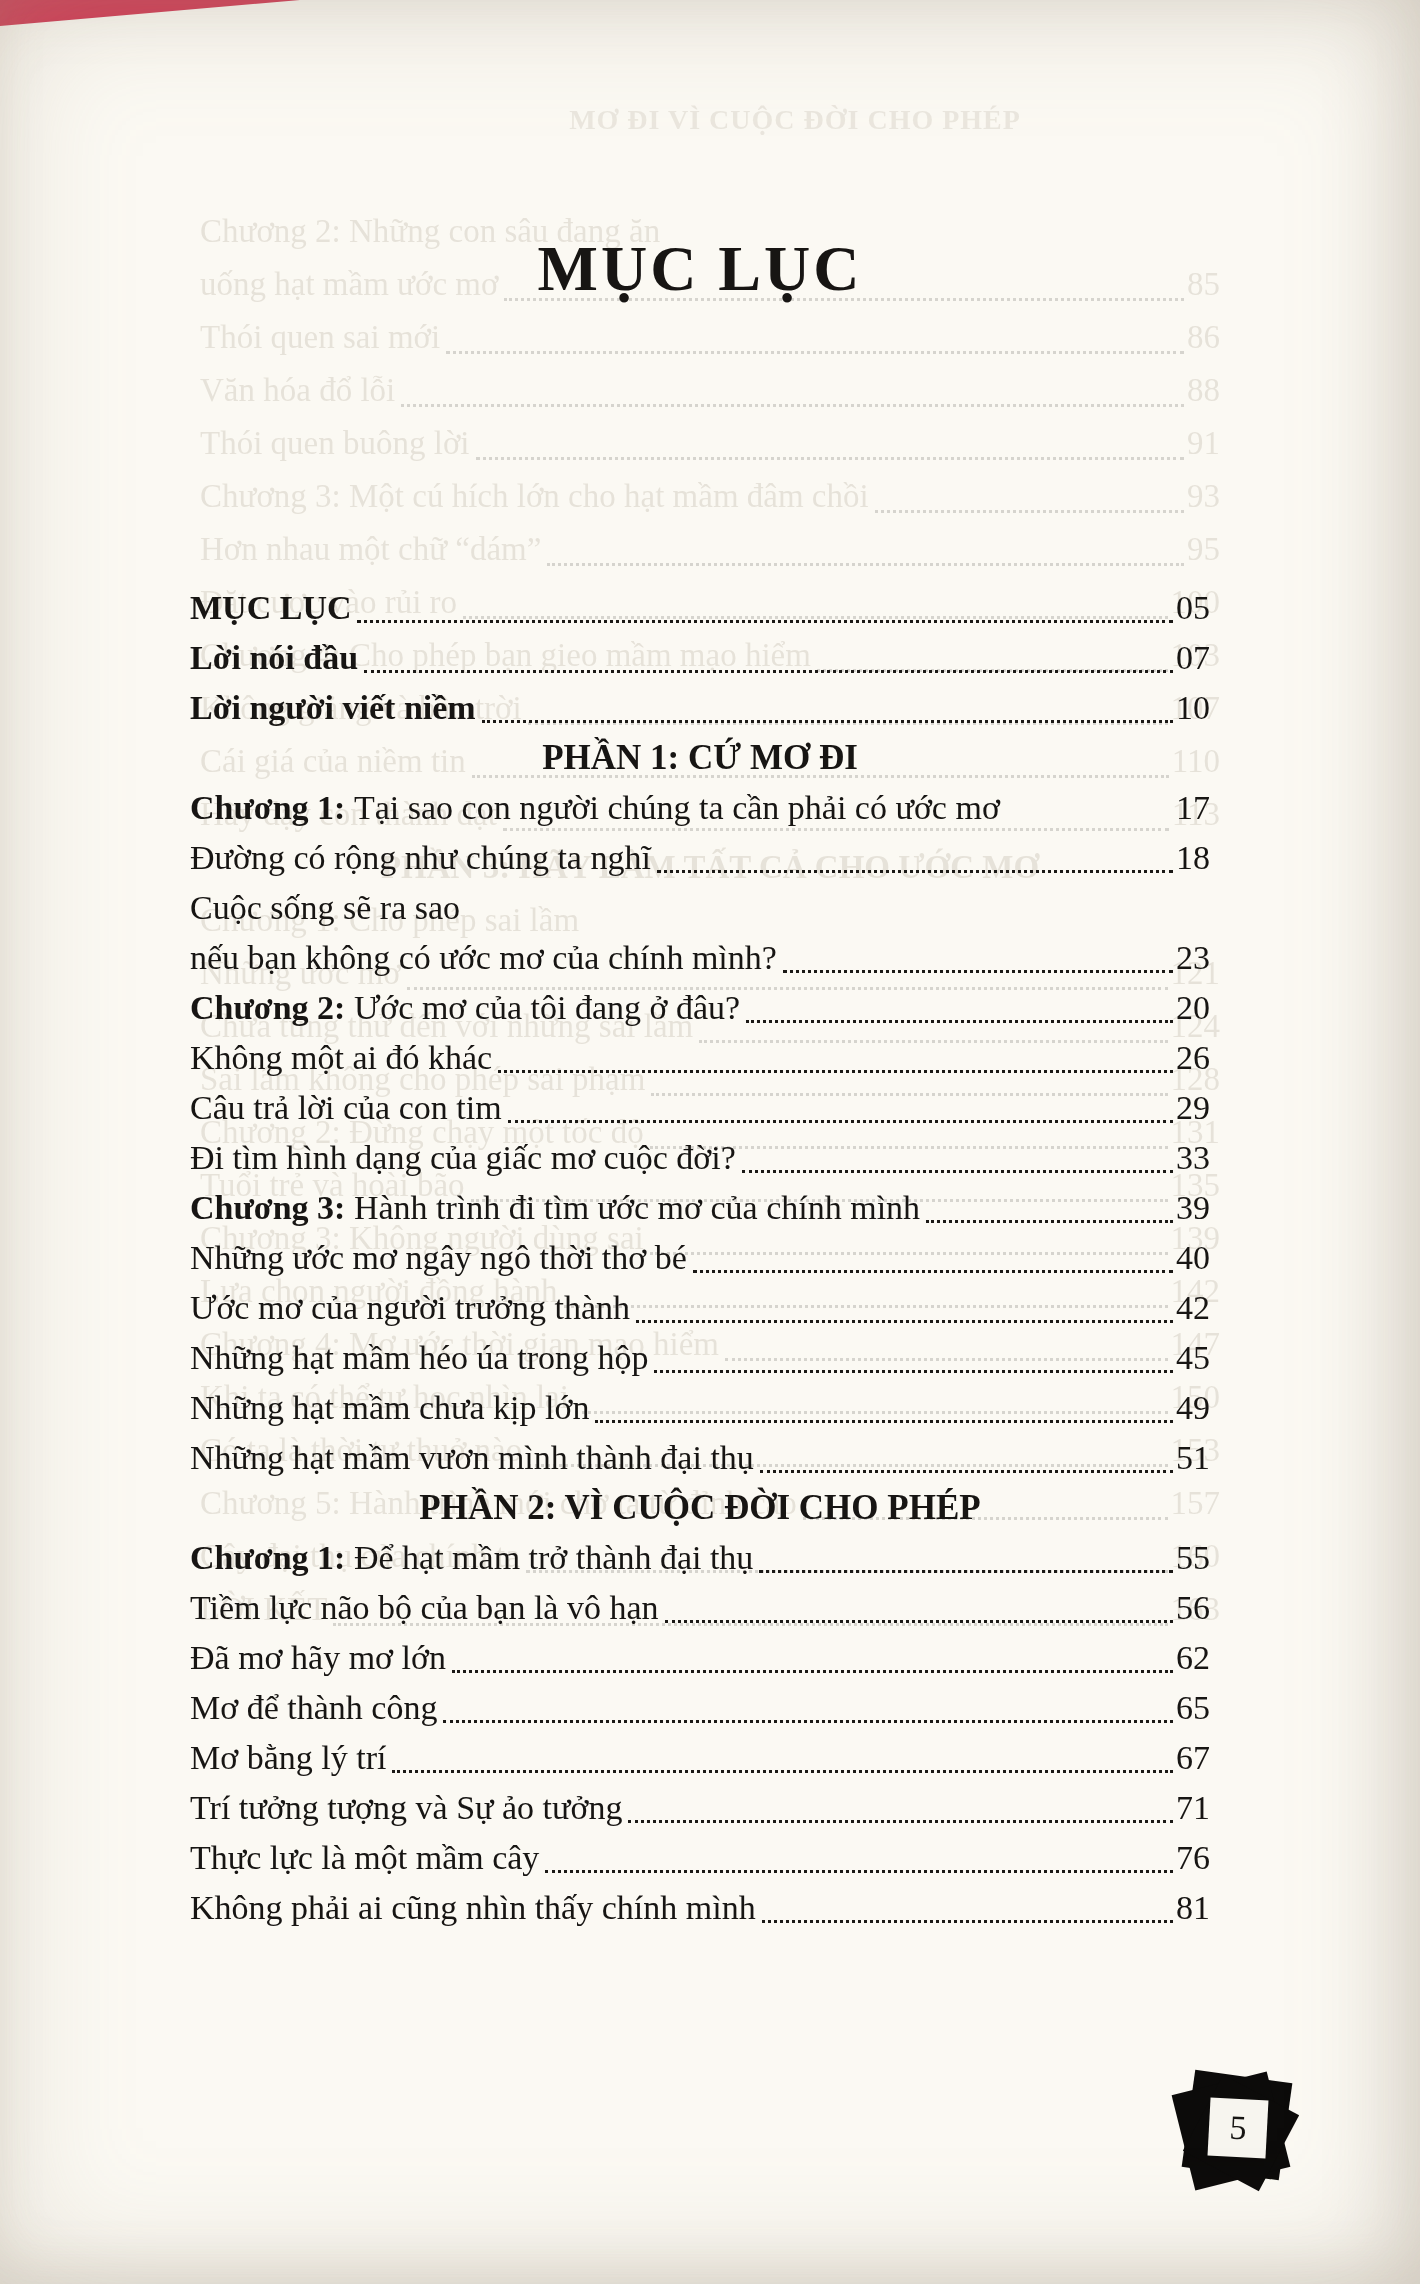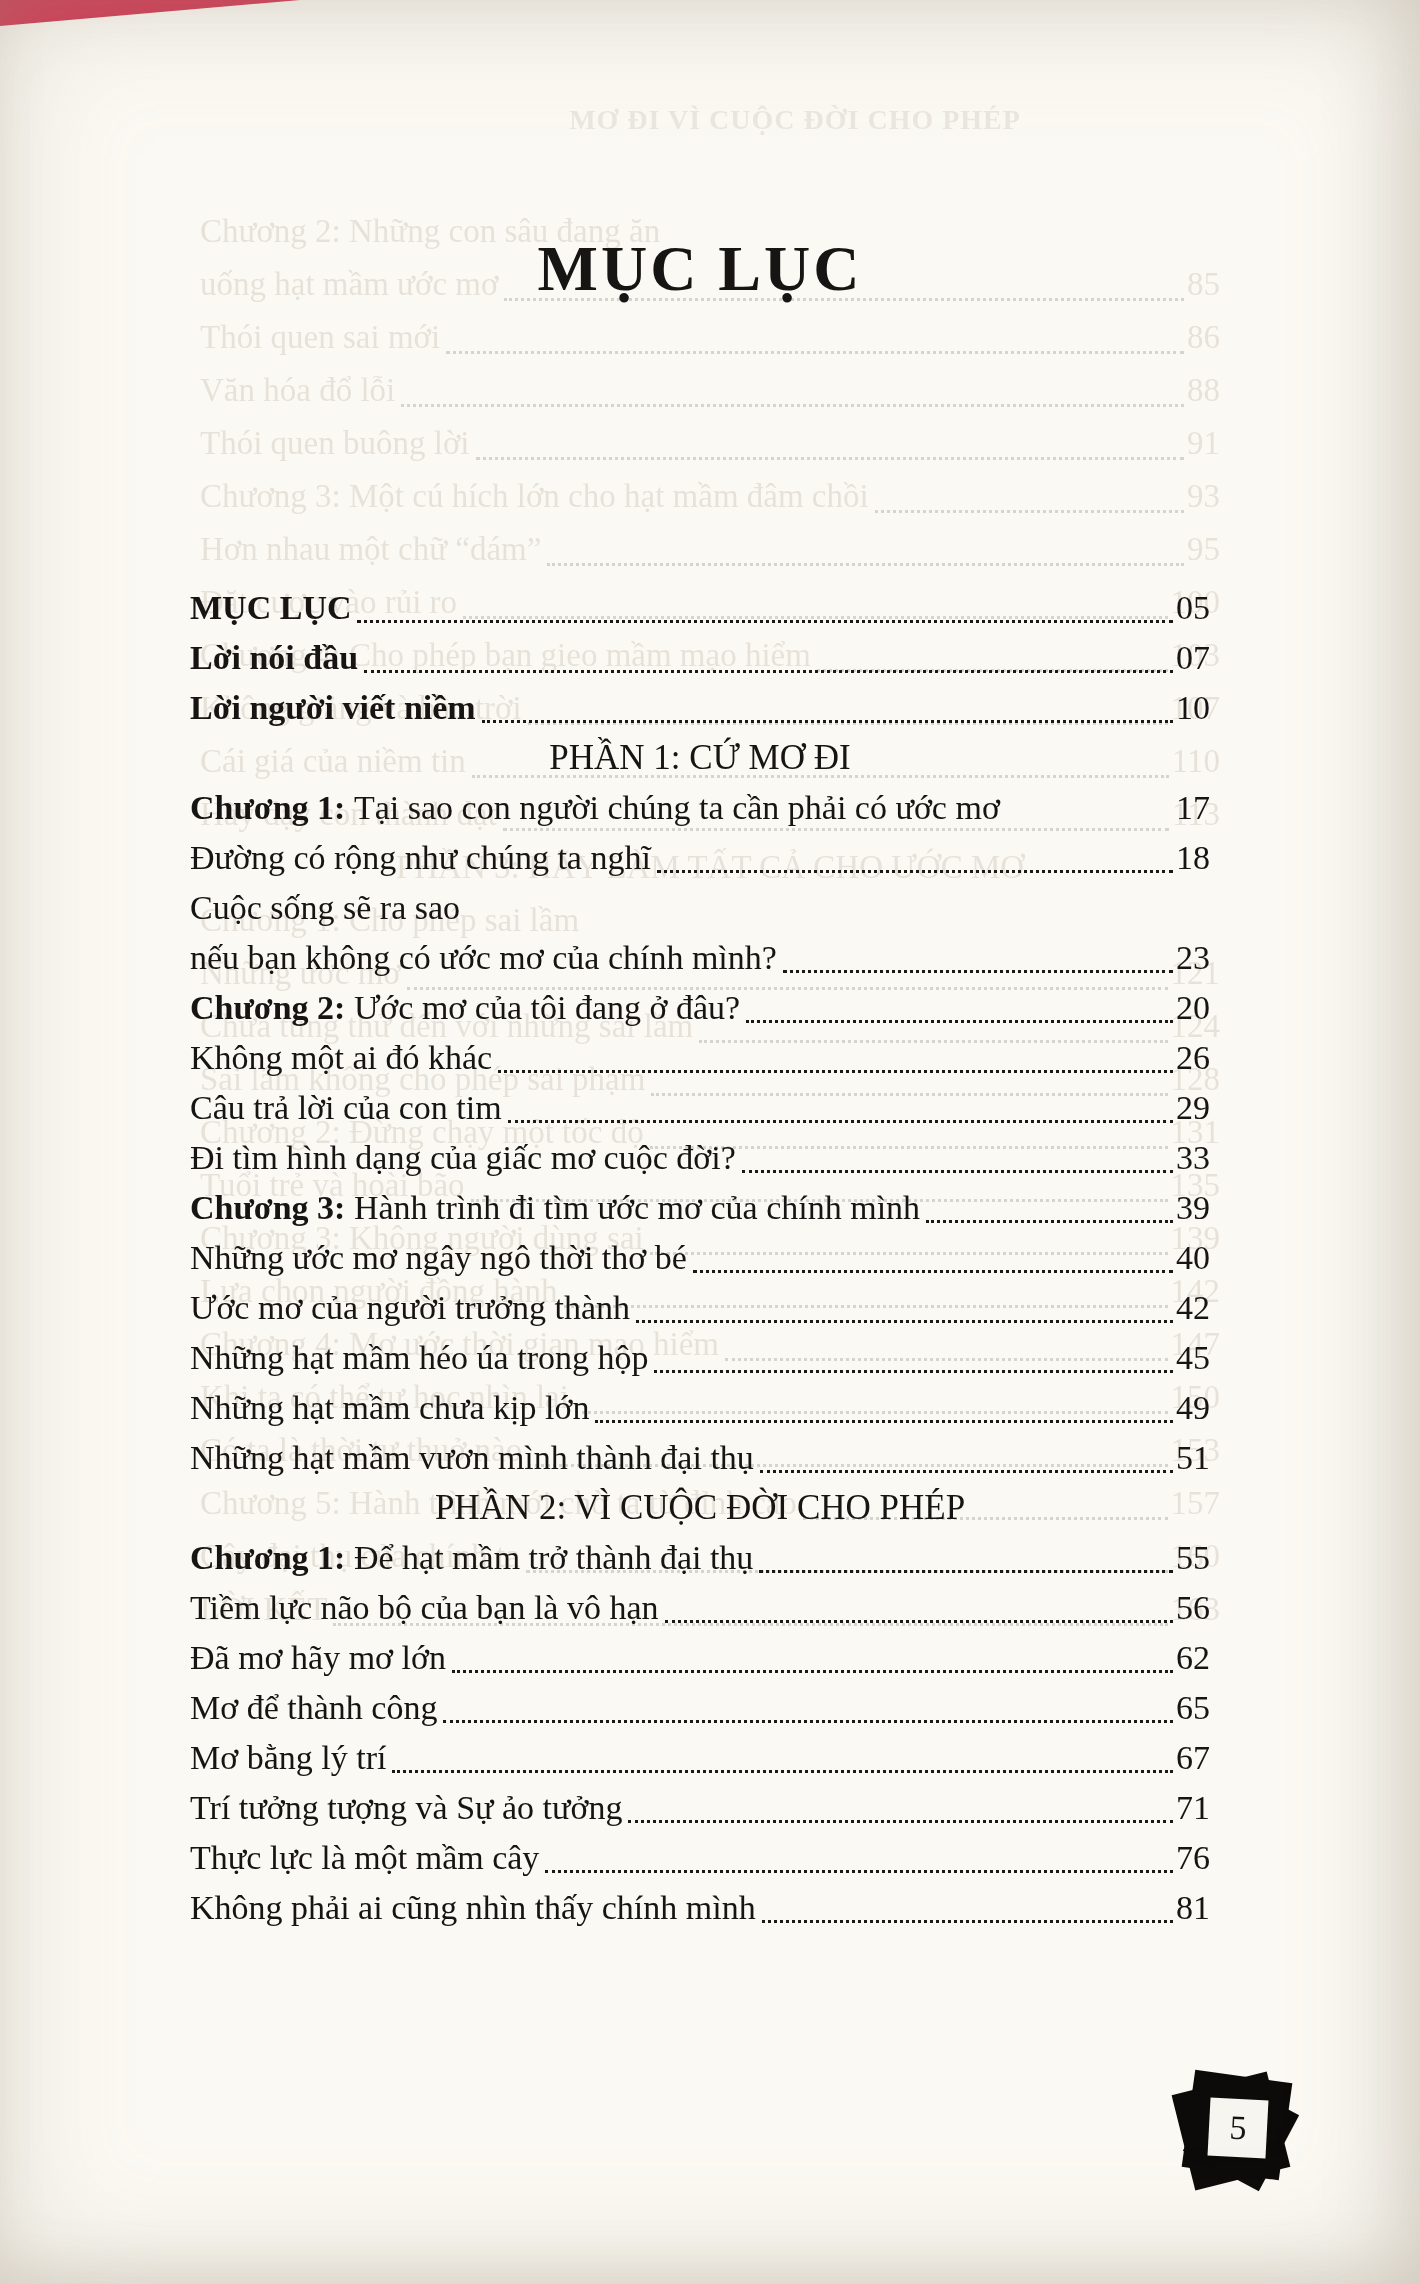--- a/index.html
+++ b/index.html
@@ -37,21 +37,21 @@
     text-align:center;font-size:64px;font-weight:bold;letter-spacing:3px;
   }
   
   .toc{position:absolute;top:583px;left:190px;width:1020px;z-index:2;}
   .row{display:flex;align-items:baseline;height:50px;line-height:50px;font-size:34px;white-space:nowrap;}
   .row .label{flex:0 0 auto;min-width:0;}
   .leader{flex:1 1 auto;align-self:flex-end;margin:0 3px 10px 6px;border-bottom:3px dotted #1b1916;min-width:0;}
   .leader.hidden{border-bottom:none;}
   .pg{flex:0 0 auto;text-align:right;}
   b{font-weight:bold;}
-  .part{height:50px;line-height:50px;text-align:center;font-weight:normal;font-size:35px;}
+  .part{height:50px;line-height:50px;text-align:center;font-weight:bold;font-size:35px;}
   
   .badge{position:absolute;left:1168px;top:2058px;width:140px;height:140px;z-index:3;}
   .sq{position:absolute;background:#0c0b0a;}
   .sq1{width:98px;height:98px;left:20px;top:18px;transform:rotate(8deg);}
   .sq2{width:98px;height:98px;left:14px;top:24px;transform:rotate(-14deg);}
   .sq3{width:86px;height:86px;left:30px;top:32px;transform:rotate(28deg);}
   .badge .inner{
     position:absolute;left:41px;top:41px;width:58px;height:58px;z-index:2;
     background:#f7f5ef;transform:rotate(3deg);
     display:flex;align-items:center;justify-content:center;font-size:34px;

